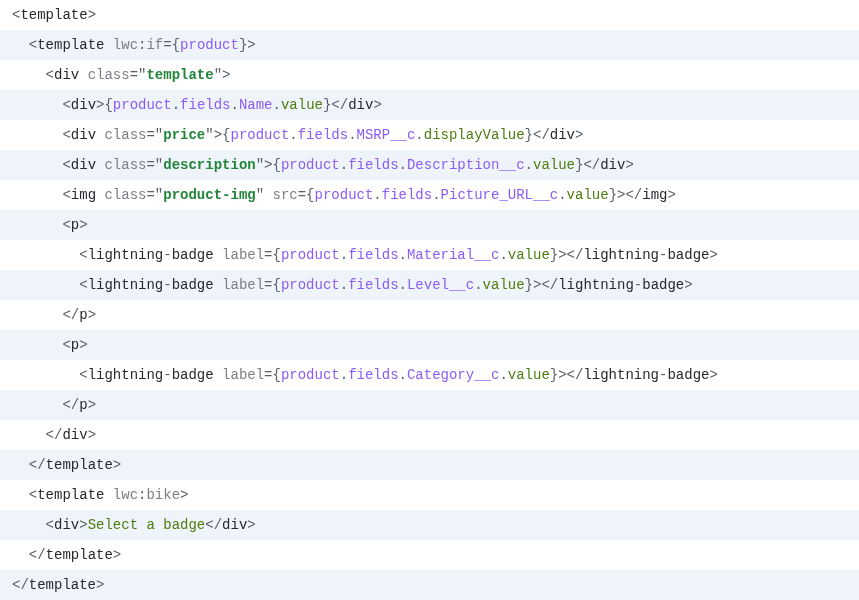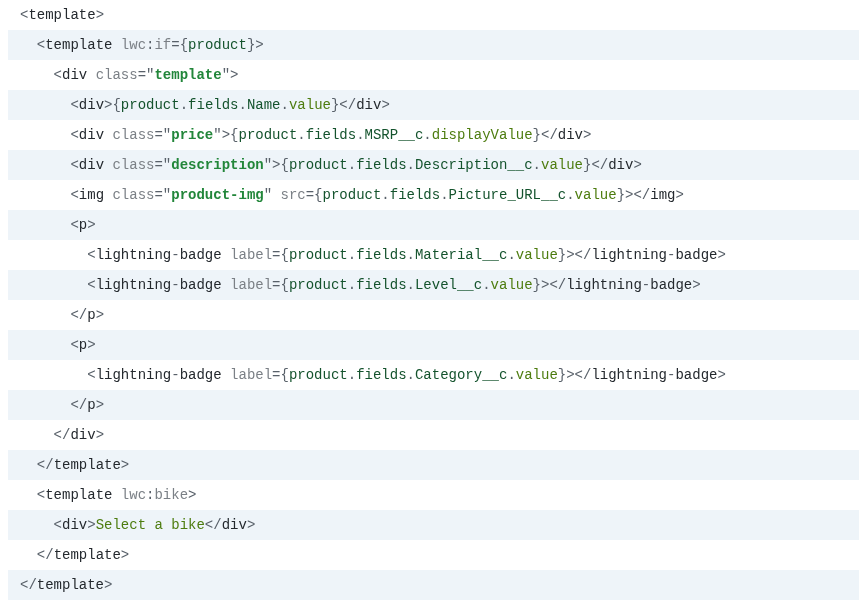--- a/index.html
+++ b/index.html
@@ -7,39 +7,38 @@
     padding: 0;
     width: 859px;
     height: 600px;
     font-family: Consolas, "Courier New", monospace;
     font-size: 14px;
     background: #ffffff;
     overflow: hidden;
   }
   .code-area {
     height: 100%;
-    padding-left: 8px;
   }
   .line {
     height: 30px;
     line-height: 30px;
     white-space: pre;
     padding-left: 12px;
   }
   .line.stripe {
     background: #eef4f9;
   }
   .line.plain {
     background: #ffffff;
   }
   .punct   { color: #586069; }
   .tag     { color: #24292e; }
   .attr    { color: #7b8086; }
   .attrval { color: #22863a; font-weight: 700; }
-  .var     { color: #14532d; }
+  .var     { color: #8b5cf6; }
   .black   { color: #4d7c0f; }
 </style>
 </head>
 <body>
 
 <div class="code-area" id="code-area">
     <div class="line plain"><span class="punct">&lt;</span><span class="tag">template</span><span class="punct">&gt;</span></div>
     <div class="line stripe">  <span class="punct">&lt;</span><span class="tag">template </span><span class="attr">lwc</span><span class="punct">:</span><span class="attr">if</span><span class="punct">=</span><span class="punct">{</span><span class="var">product</span><span class="punct">}</span><span class="punct">&gt;</span></div>
     <div class="line plain">    <span class="punct">&lt;</span><span class="tag">div </span><span class="attr">class</span><span class="punct">="</span><span class="attrval">template</span><span class="punct">"&gt;</span></div>
     <div class="line stripe">      <span class="punct">&lt;</span><span class="tag">div</span><span class="punct">&gt;{</span><span class="var">product</span><span class="punct">.</span><span class="var">fields</span><span class="punct">.</span><span class="var">Name</span><span class="punct">.</span><span class="black">value</span><span class="punct">}&lt;/</span><span class="tag">div</span><span class="punct">&gt;</span></div>
@@ -49,16 +48,16 @@
     <div class="line stripe">      <span class="punct">&lt;</span><span class="tag">p</span><span class="punct">&gt;</span></div>
     <div class="line plain">        <span class="punct">&lt;</span><span class="tag">lightning</span><span class="punct">-</span><span class="tag">badge </span><span class="attr">label</span><span class="punct">={</span><span class="var">product</span><span class="punct">.</span><span class="var">fields</span><span class="punct">.</span><span class="var">Material__c</span><span class="punct">.</span><span class="black">value</span><span class="punct">}&gt;&lt;/</span><span class="tag">lightning</span><span class="punct">-</span><span class="tag">badge</span><span class="punct">&gt;</span></div>
     <div class="line stripe">        <span class="punct">&lt;</span><span class="tag">lightning</span><span class="punct">-</span><span class="tag">badge </span><span class="attr">label</span><span class="punct">={</span><span class="var">product</span><span class="punct">.</span><span class="var">fields</span><span class="punct">.</span><span class="var">Level__c</span><span class="punct">.</span><span class="black">value</span><span class="punct">}&gt;&lt;/</span><span class="tag">lightning</span><span class="punct">-</span><span class="tag">badge</span><span class="punct">&gt;</span></div>
     <div class="line plain">      <span class="punct">&lt;/</span><span class="tag">p</span><span class="punct">&gt;</span></div>
     <div class="line stripe">      <span class="punct">&lt;</span><span class="tag">p</span><span class="punct">&gt;</span></div>
     <div class="line plain">        <span class="punct">&lt;</span><span class="tag">lightning</span><span class="punct">-</span><span class="tag">badge </span><span class="attr">label</span><span class="punct">={</span><span class="var">product</span><span class="punct">.</span><span class="var">fields</span><span class="punct">.</span><span class="var">Category__c</span><span class="punct">.</span><span class="black">value</span><span class="punct">}&gt;&lt;/</span><span class="tag">lightning</span><span class="punct">-</span><span class="tag">badge</span><span class="punct">&gt;</span></div>
     <div class="line stripe">      <span class="punct">&lt;/</span><span class="tag">p</span><span class="punct">&gt;</span></div>
     <div class="line plain">    <span class="punct">&lt;/</span><span class="tag">div</span><span class="punct">&gt;</span></div>
     <div class="line stripe">  <span class="punct">&lt;/</span><span class="tag">template</span><span class="punct">&gt;</span></div>
     <div class="line plain">  <span class="punct">&lt;</span><span class="tag">template </span><span class="attr">lwc</span><span class="punct">:</span><span class="attr">bike</span><span class="punct">&gt;</span></div>
-    <div class="line stripe">    <span class="punct">&lt;</span><span class="tag">div</span><span class="punct">&gt;</span><span class="black">Select a bike</span><span class="punct">&lt;/</span><span class="tag">div</span><span class="punct">&gt;</span></div>
+    <div class="line stripe">    <span class="punct">&lt;</span><span class="tag">div</span><span class="punct">&gt;</span><span class="black">Select a badge</span><span class="punct">&lt;/</span><span class="tag">div</span><span class="punct">&gt;</span></div>
     <div class="line plain">  <span class="punct">&lt;/</span><span class="tag">template</span><span class="punct">&gt;</span></div>
     <div class="line stripe"><span class="punct">&lt;/</span><span class="tag">template</span><span class="punct">&gt;</span></div>
   </div>
 
 </body></html>

